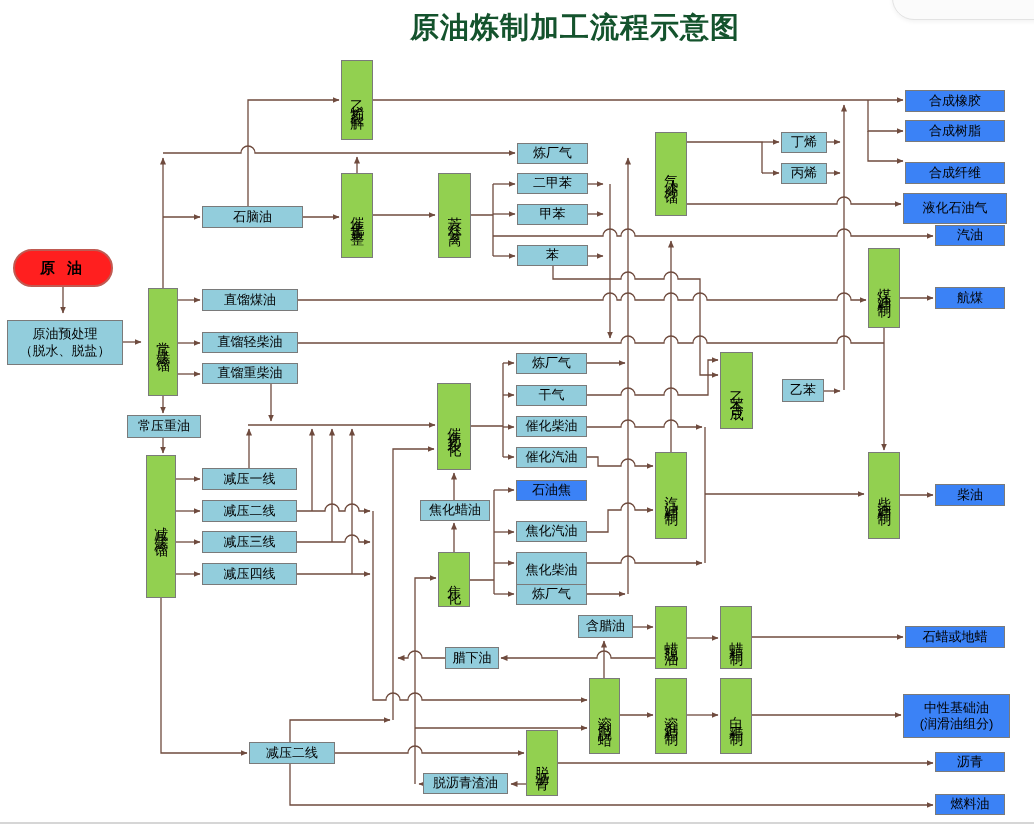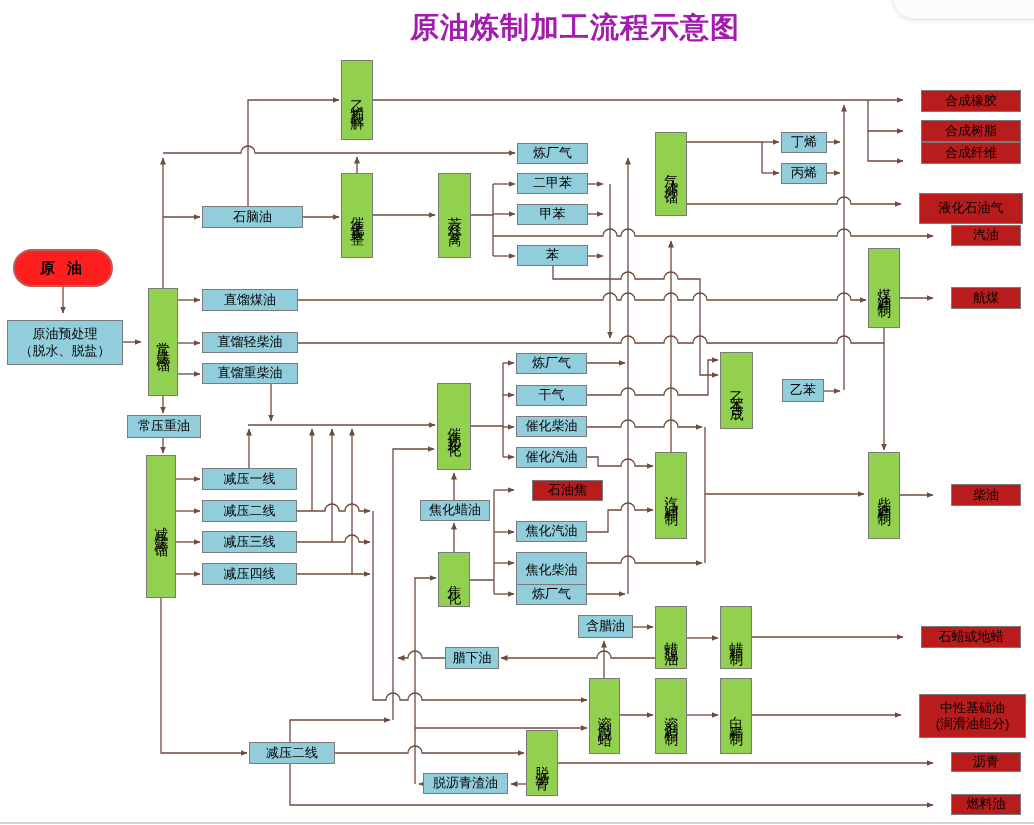--- a/index.html
+++ b/index.html
@@ -1,26 +1,26 @@
 <!DOCTYPE html>
 <html><head>
 <meta charset="utf-8">
 <style>
   html,body{margin:0;padding:0;background:#fff;}
   #stage{position:relative;width:1034px;height:825px;background:#fff;overflow:hidden;
          font-family:"Liberation Sans",sans-serif;}
   #title{position:absolute;left:160px;top:8px;width:830px;text-align:center;
-         font-size:29px;font-weight:bold;color:#a21caf;letter-spacing:1px;}
+         font-size:29px;font-weight:bold;color:#14532d;letter-spacing:1px;}
   svg.wires{position:absolute;left:0;top:0;z-index:1;}
   .n{position:absolute;z-index:2;box-sizing:border-box;display:flex;align-items:center;justify-content:center;
      border:1px solid #7a7a7a;color:#000;font-size:13px;font-weight:500;line-height:1.25;
      text-align:center;white-space:pre-line;}
   .b{background:#92cddc;}
   .g{background:#92d050;}
-  .y{background:#b91c1c;margin-left:16px;}
+  .y{background:#3b82f6;}
   .r{background:#ff1f1f;border:2px solid #c05a52;border-radius:19px;font-size:15px;font-weight:bold;letter-spacing:4px;}
   .v{writing-mode:vertical-rl;text-orientation:upright;letter-spacing:0.38em;font-size:14px;}
   #corner-shape{position:absolute;right:-60px;top:-26px;width:200px;height:44px;z-index:0;
         background:#fbfbfb;border:1px solid #e3e3e3;border-radius:22px;box-shadow:0 2px 4px rgba(0,0,0,0.05);}
   #bottom-rule{position:absolute;left:0;bottom:1px;width:100%;height:2px;background:#d6d6d6;z-index:0;}
 </style>
 </head>
 <body>
 
 <div id="stage">
@@ -143,21 +143,21 @@
   <div class="n g v" style="left:438px;top:173px;width:33px;height:85px">芳烃分离</div>
   <div class="n b" style="left:517px;top:143px;width:71px;height:21px">炼厂气</div>
   <div class="n b" style="left:517px;top:173px;width:71px;height:21px">二甲苯</div>
   <div class="n b" style="left:517px;top:204px;width:71px;height:21px">甲苯</div>
   <div class="n b" style="left:517px;top:245px;width:71px;height:21px">苯</div>
   <div class="n g v" style="left:655px;top:132px;width:32px;height:84px">气体分馏</div>
   <div class="n b" style="left:781px;top:132px;width:46px;height:21px">丁烯</div>
   <div class="n b" style="left:781px;top:163px;width:46px;height:21px">丙烯</div>
   <div class="n y" style="left:905px;top:90px;width:100px;height:22px">合成橡胶</div>
   <div class="n y" style="left:905px;top:120px;width:100px;height:22px">合成树脂</div>
-  <div class="n y" style="left:905px;top:142px;width:100px;height:22px">合成纤维</div>
+  <div class="n y" style="left:905px;top:162px;width:100px;height:22px">合成纤维</div>
   <div class="n y" style="left:903px;top:193px;width:104px;height:31px">液化石油气</div>
   <div class="n y" style="left:935px;top:225px;width:70px;height:21px">汽油</div>
   <div class="n g v" style="left:868px;top:248px;width:32px;height:80px">煤油精制</div>
   <div class="n y" style="left:935px;top:287px;width:70px;height:22px">航煤</div>
   <div class="n b" style="left:202px;top:289px;width:96px;height:22px">直馏煤油</div>
   <div class="n b" style="left:202px;top:332px;width:96px;height:21px">直馏轻柴油</div>
   <div class="n b" style="left:202px;top:363px;width:96px;height:21px">直馏重柴油</div>
   <div class="n b" style="left:127px;top:415px;width:74px;height:23px">常压重油</div>
   <div class="n g v" style="left:146px;top:455px;width:30px;height:143px">减压蒸馏</div>
   <div class="n b" style="left:202px;top:468px;width:95px;height:22px">减压一线</div>

